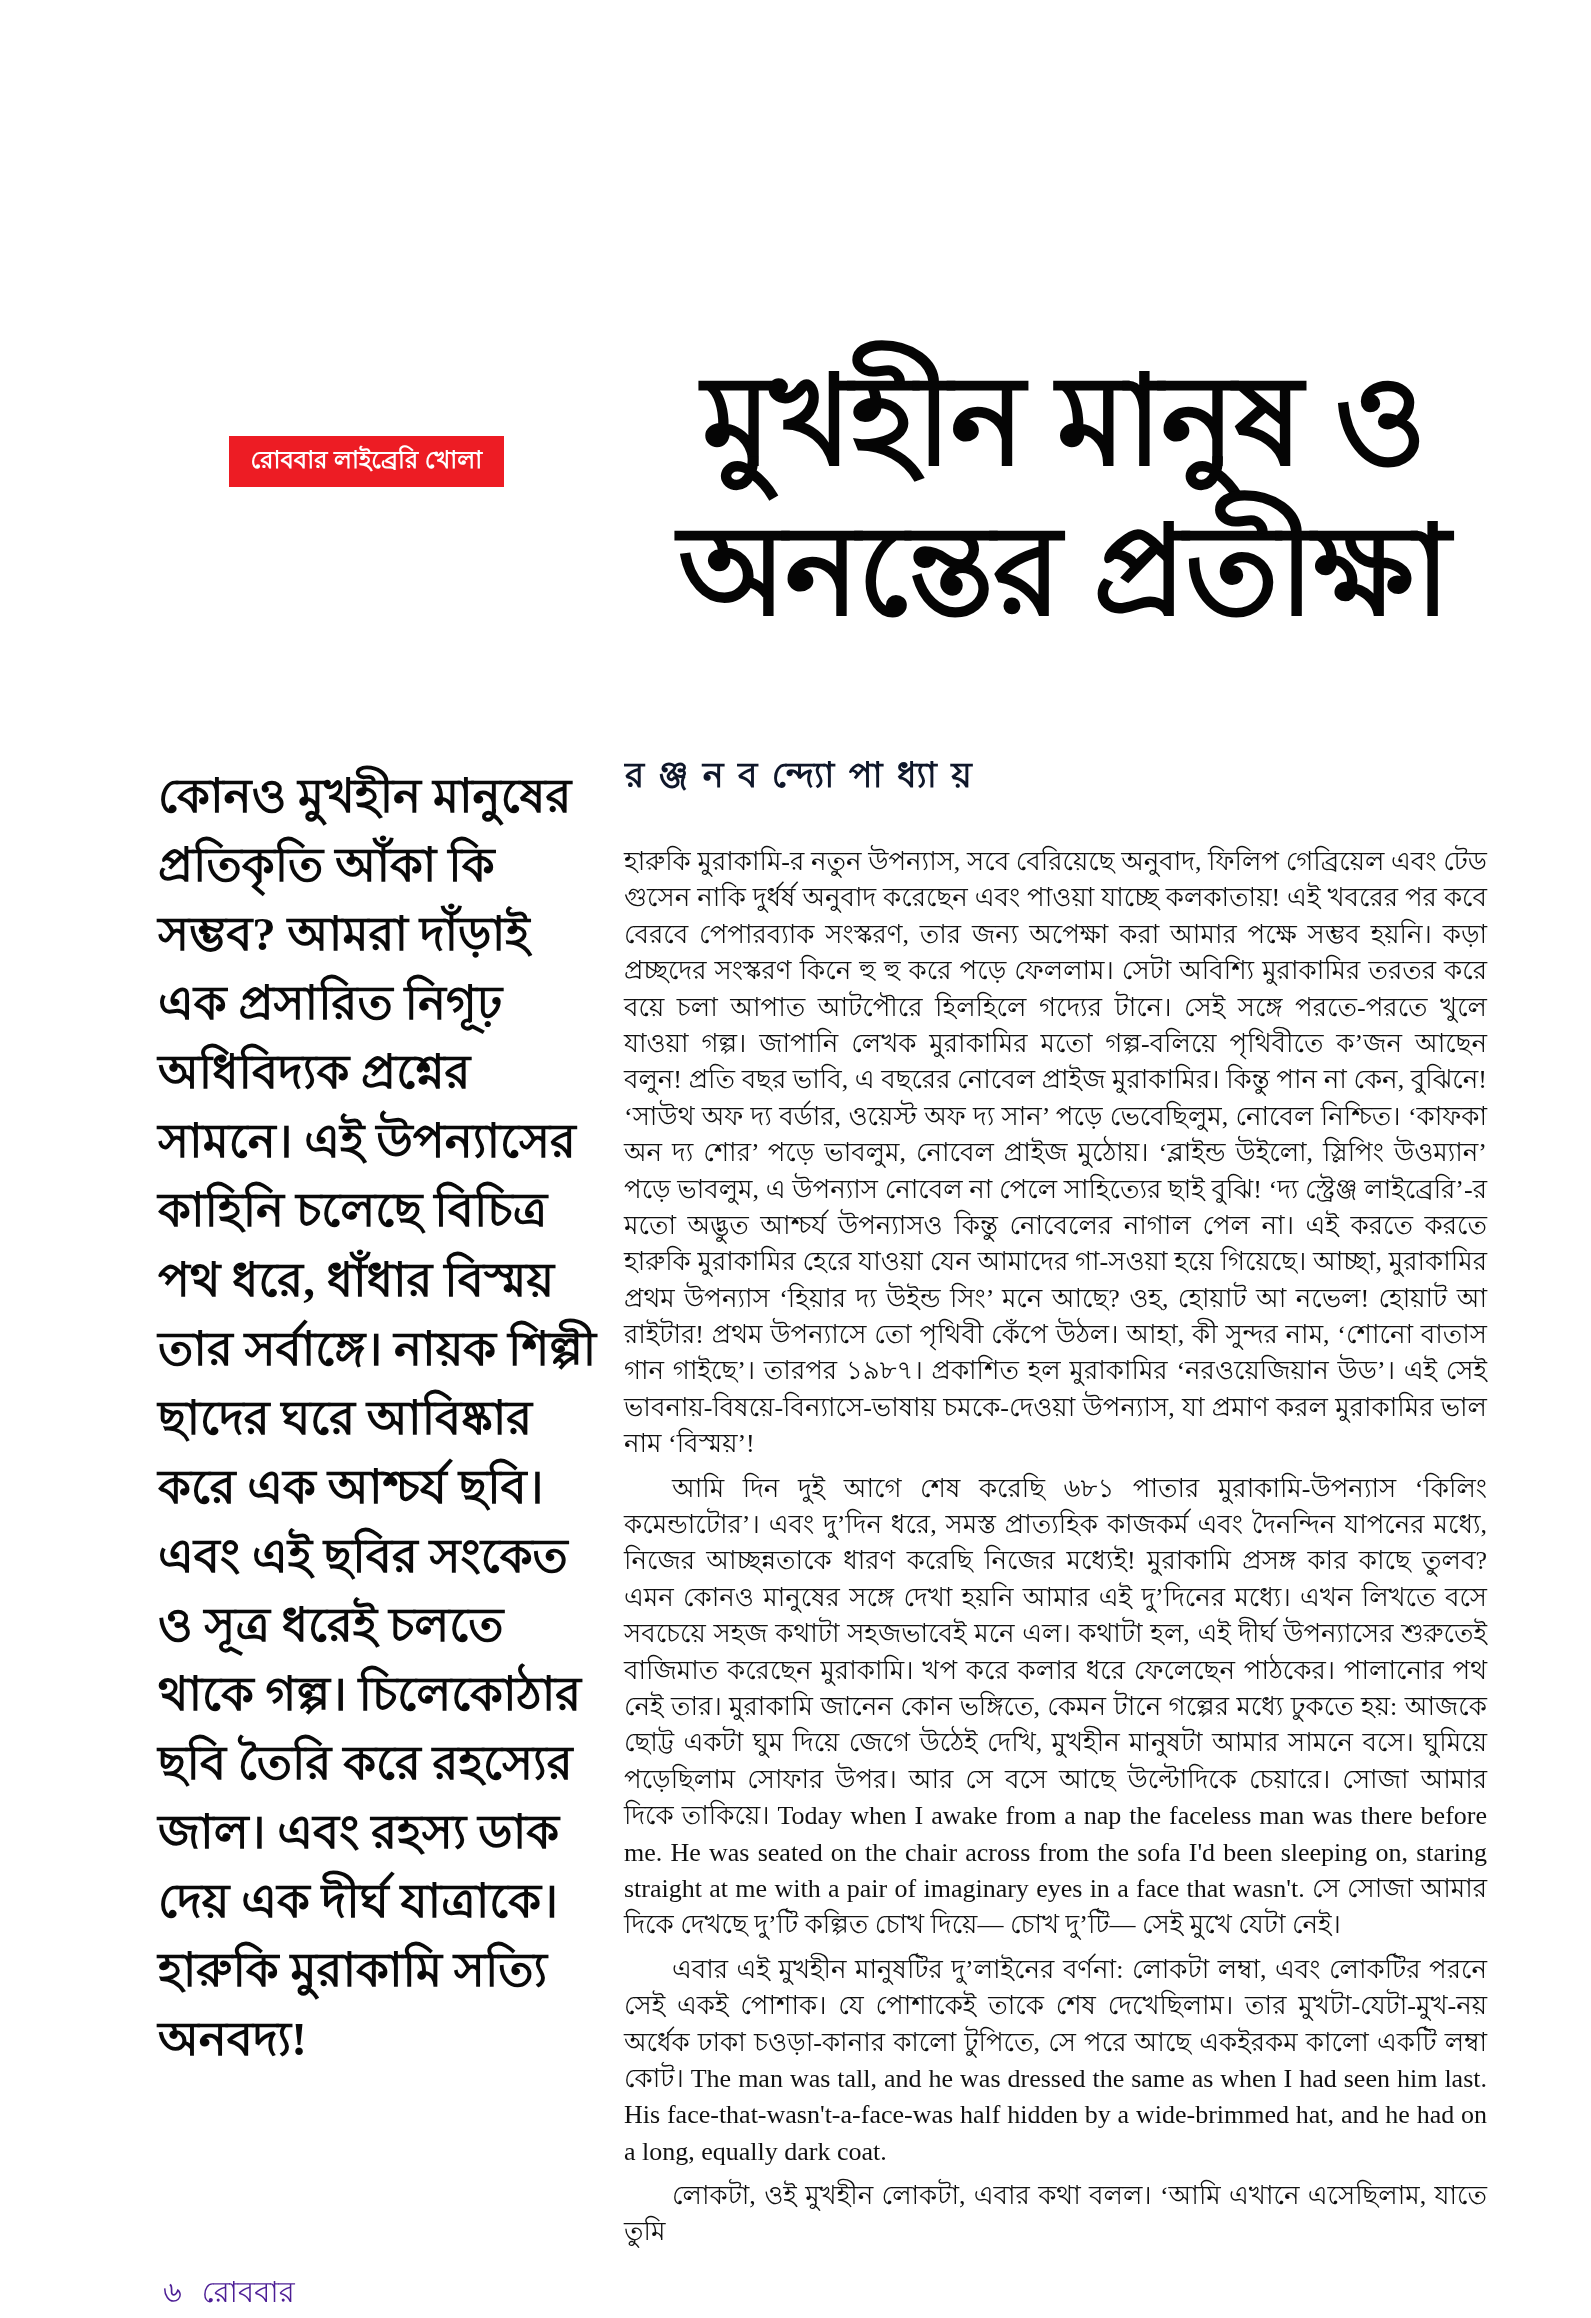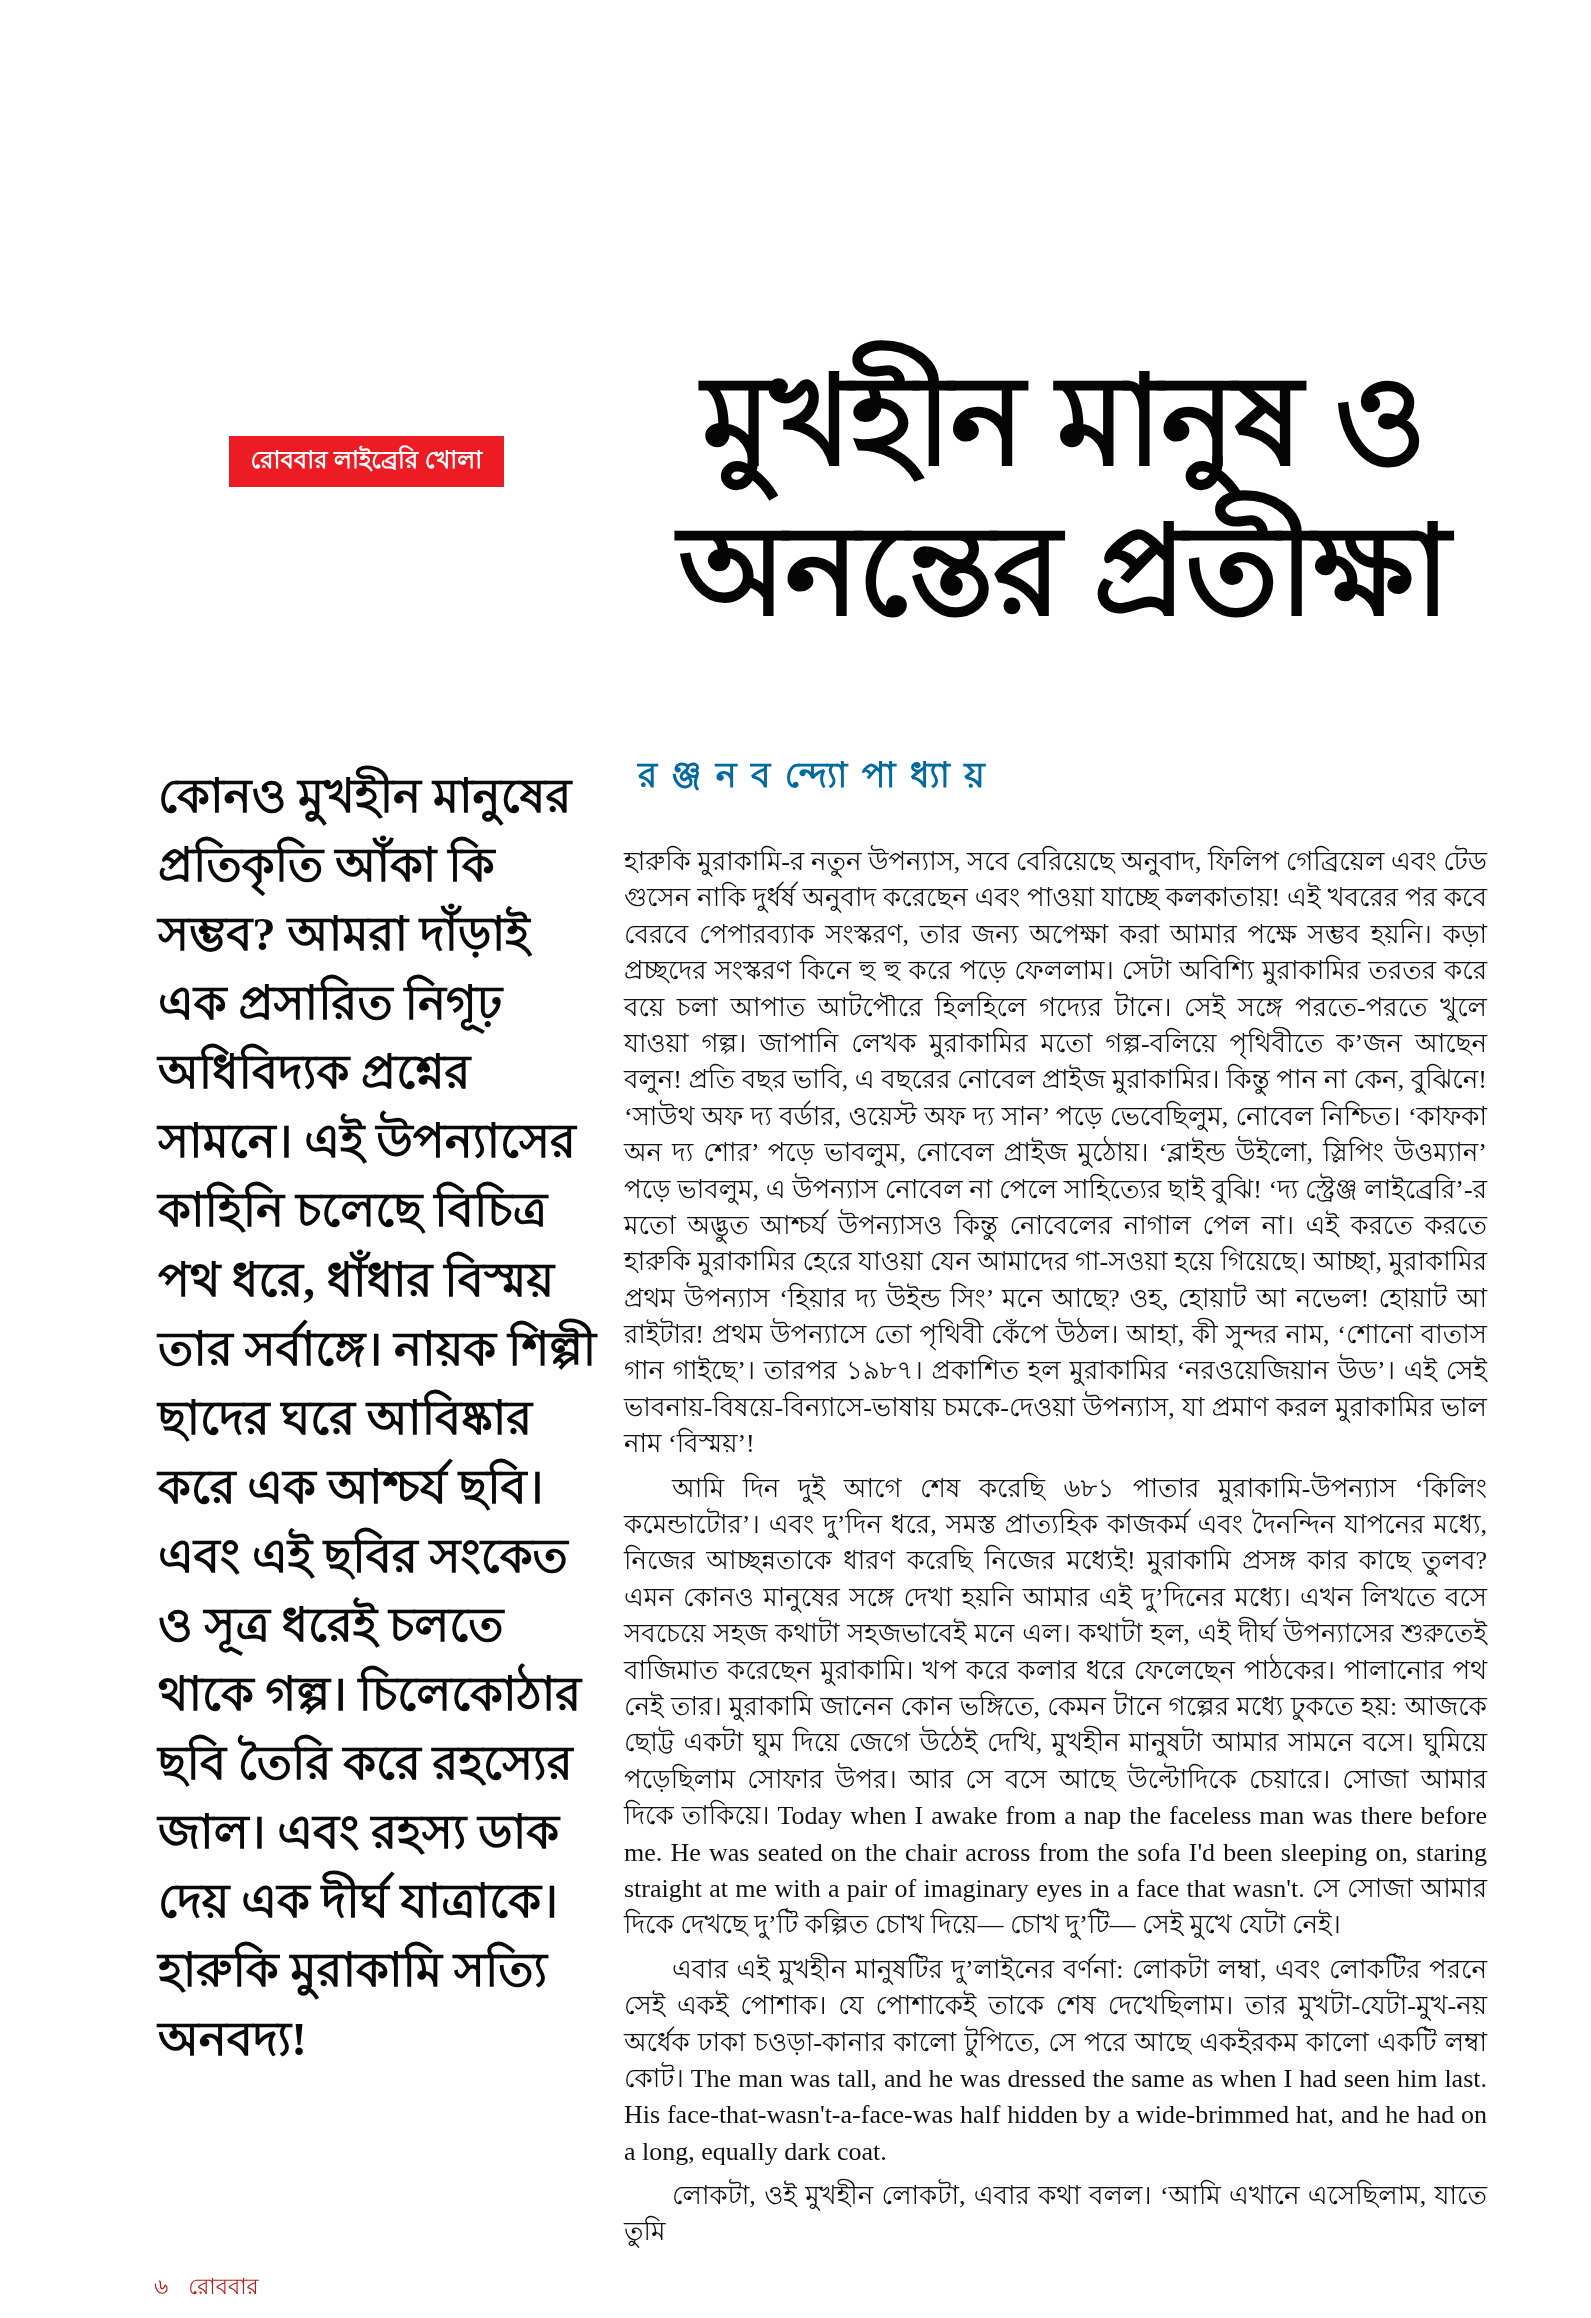--- a/index.html
+++ b/index.html
@@ -39,27 +39,27 @@
     font-family: "Liberation Sans", sans-serif;
     font-weight: 700;
     font-size: 125px;
     line-height: 1.2;
     letter-spacing: -1.5px;
     color: #050505;
     text-align: center;
   }
   .byline {
     position: absolute;
-    left: 638px;
+    left: 625px;
     top: 748px;
     font-family: "Liberation Sans", sans-serif;
     font-weight: bold;
     font-size: 35px;
     letter-spacing: 2.3px;
-    color: #0369a1;
+    color: #0f172a;
     white-space: nowrap;
   }
   .pull-quote {
     position: absolute;
     left: 158px;
     top: 762px;
     width: 439px;
     font-family: "Liberation Serif", serif;
     font-weight: bold;
     font-size: 47px;
@@ -77,24 +77,24 @@
     color: #111111;
   }
   .article p {
     margin: 8px;
   }
   .article p + p {
     text-indent: 48px;
   }
   .page-footer {
     position: absolute;
-    left: 154px;
+    left: 163px;
     top: 2269px;
-    font-size: 22px;
-    color: #b91c1c;
+    font-size: 29px;
+    color: #4c1d95;
     font-family: "Liberation Serif", serif;
   }
   .page-footer .publication {
     margin-left: 20px;
   }
 </style>
 </head>
 <body>
 
 <div class="page">

